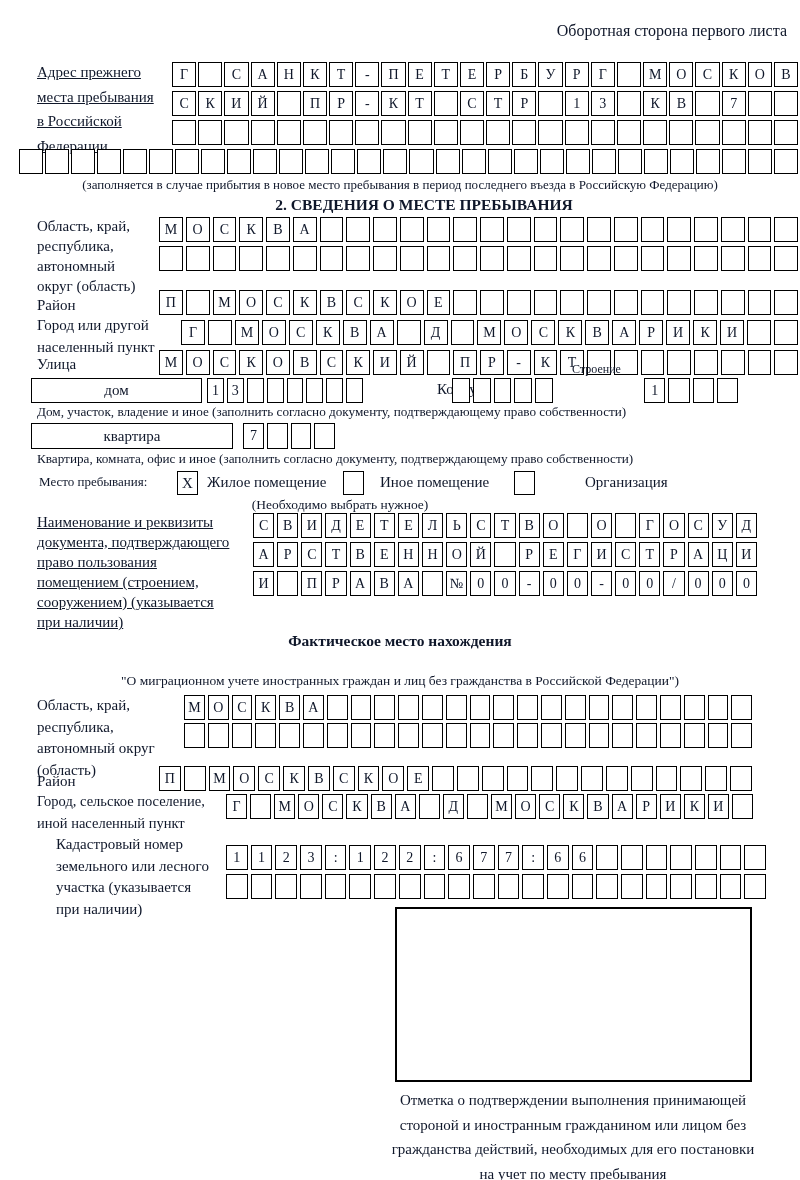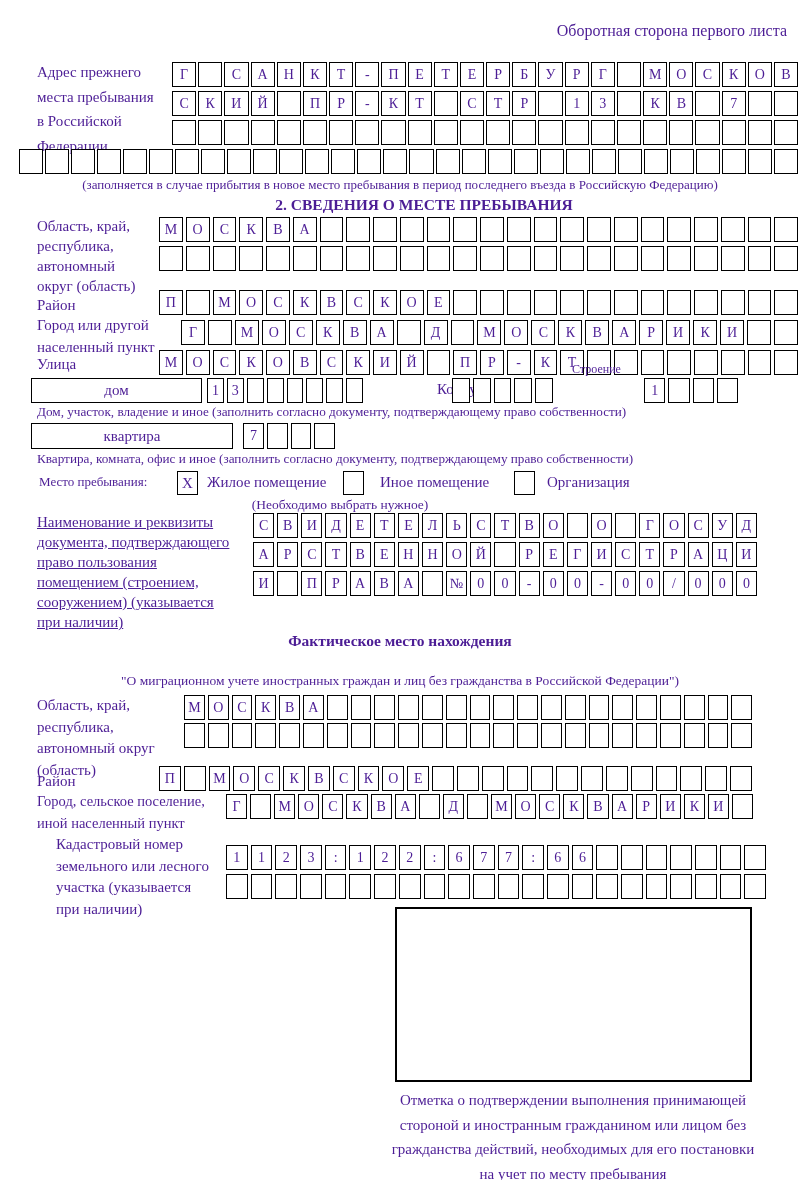--- a/index.html
+++ b/index.html
@@ -1,16 +1,16 @@
 <!DOCTYPE html>
 <html lang="ru"><head>
 <meta charset="utf-8">
 <style>
   html,body{margin:0;padding:0;background:#fff;}
-  .page{position:relative;width:800px;height:1180px;background:#ffffff;color:#4c1d95;
+  .page{position:relative;width:800px;height:1180px;background:#ffffff;color:#0f172a;
         font-family:"Liberation Serif", serif;overflow:hidden;}
   .abs{position:absolute;}
   .lbl{font-size:15px;line-height:24px;white-space:pre-line;}
   .note{font-size:13px;}
   .center{text-align:center;}
   .bold{font-weight:bold;}
   .cellrow{position:absolute;display:flex;gap:3px;height:25px;}
   .cellrow .c{flex:1;border:1.8px solid #000;box-sizing:border-box;
               display:flex;align-items:center;justify-content:center;
               font-size:14px;font-family:"Liberation Serif", serif;background:#fff;}
@@ -20,21 +20,21 @@
        display:flex;align-items:center;justify-content:center;font-size:15px;background:#fff;}
   .stamp{position:absolute;border:2px solid #000;box-sizing:border-box;background:#fff;}
 </style>
 </head>
 <body>
 
 <div class="page">
 
   <div class="abs" style="top:22px;right:13px;font-size:16px;">Оборотная сторона первого листа</div>
 
-  <div class="abs lbl" style="left:37px;top:60px;width:135px;line-height:24.5px;">Адрес прежнего
+  <div class="abs lbl" style="left:37px;top:60px;width:135px;line-height:24.5px;text-decoration:underline;">Адрес прежнего
 места пребывания
 в Российской
 Федерации</div>
   <div class="cellrow" style="left:172px;top:62px;width:626px;gap:2px;">
       <div class="c">Г</div>
       <div class="c"></div>
       <div class="c">С</div>
       <div class="c">А</div>
       <div class="c">Н</div>
       <div class="c">К</div>
@@ -322,21 +322,21 @@
       <div class="c"></div>
     </div>
   <div class="abs note" style="left:37px;top:451px;font-size:13.2px;">Квартира, комната, офис и иное (заполнить согласно документу, подтверждающему право собственности)</div>
 
   <div class="abs" style="left:39px;top:474px;font-size:13px;">Место пребывания:</div>
   <div class="chk" style="left:177px;top:471px;">X</div>
   <div class="abs" style="left:207px;top:474px;font-size:15px;">Жилое помещение</div>
   <div class="chk" style="left:343px;top:471px;"></div>
   <div class="abs" style="left:380px;top:474px;font-size:15px;">Иное помещение</div>
   <div class="chk" style="left:514px;top:471px;"></div>
-  <div class="abs" style="left:547px;top:474px;font-size:15px;">Организация</div>
+  <div class="abs" style="left:585px;top:474px;font-size:15px;">Организация</div>
   <div class="abs note center" style="left:140px;top:497px;width:400px;font-size:13.5px;">(Необходимо выбрать нужное)</div>
 
   <div class="abs lbl" style="left:37px;top:512px;width:215px;line-height:20px;text-decoration:underline;">Наименование и реквизиты
 документа, подтверждающего
 право пользования
 помещением (строением,
 сооружением) (указывается
 при наличии)</div>
   <div class="cellrow" style="left:253px;top:513px;width:504px;">
       <div class="c">С</div>

